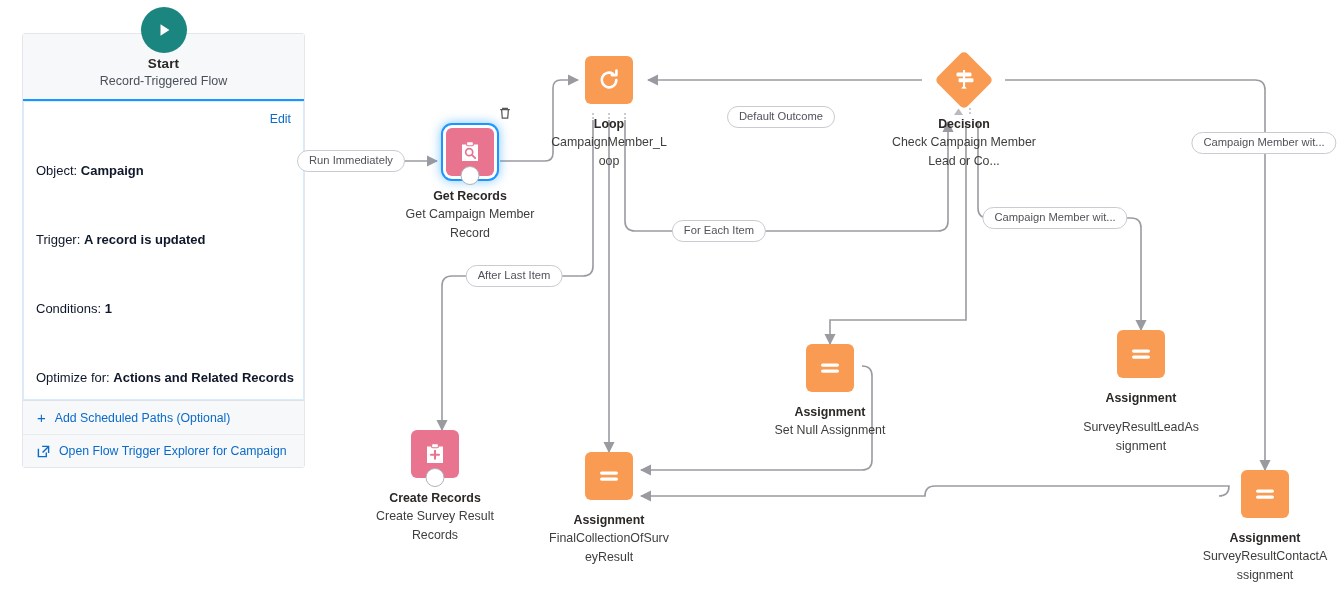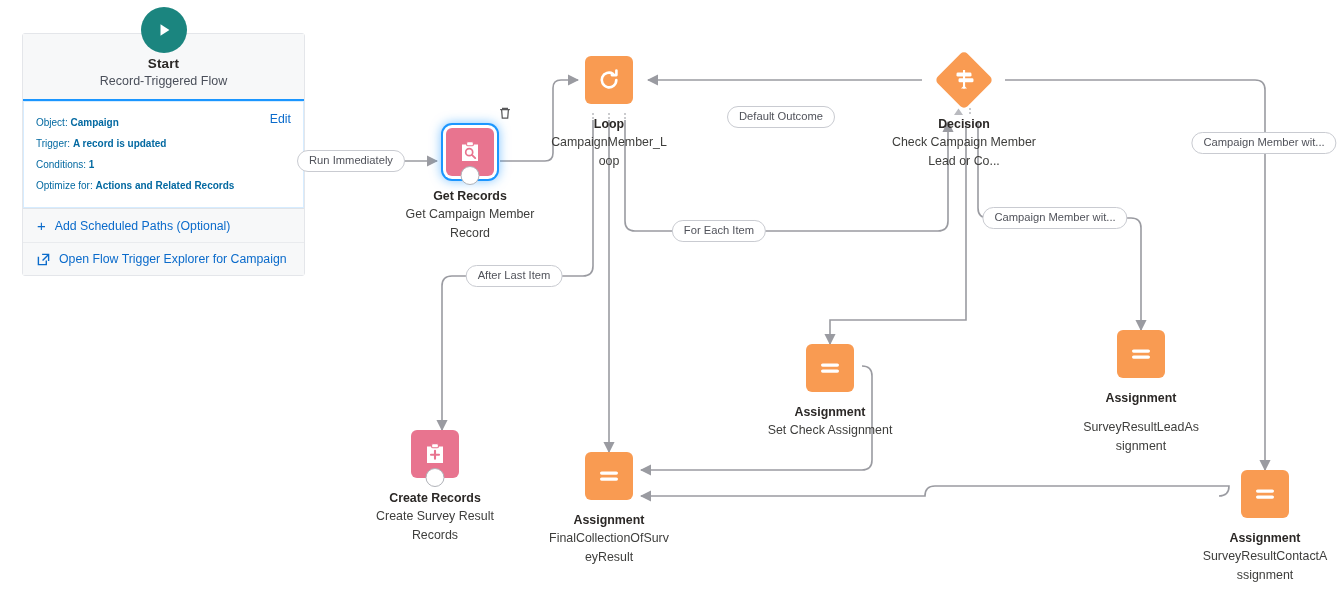--- a/index.html
+++ b/index.html
@@ -54,22 +54,22 @@
   .start-play svg { display:block; }
   .start-detail {
     background: #ffffff;
     border-top: 2px solid #1b96ff;
     border-bottom: 1px solid #dfe3e8;
     padding: 11px 13px 12px 13px;
     position: relative;
     box-shadow: inset 0 0 0 1px rgba(27,150,255,.18);
   }
   .det-row {
-    font-size: 10px; color: #0369a1;
-    line-height: 21px; white-space: nowrap;
+    font-size: 13px; color: #0f172a;
+    line-height: 21px; white-space: nowrap; margin-top: 48px;
   }
   .det-row b { font-weight: bold; }
   .edit-link {
     position: absolute; right: 13px; top: 11px;
     font-size: 12.3px; color: #0b6bcb; cursor: pointer;
   }
   .start-action {
     display: flex; align-items: center; gap: 9px;
     padding: 9px 14px;
     font-size: 12.3px; color: #0b6bcb;
@@ -308,21 +308,21 @@
   <div class="node" style="left:830px; top:344px;">
     <div class="shape-wrap">
       <div class="sq orange">
         <svg width="28" height="28" viewBox="0 0 28 28" aria-hidden="true">
           <rect x="5" y="9.4" width="18" height="3.3" rx="1.6" fill="#ffffff"></rect>
           <rect x="5" y="15.4" width="18" height="3.3" rx="1.6" fill="#ffffff"></rect>
         </svg>
       </div>
     </div>
     <div class="node-label">Assignment</div>
-    <div class="node-name" style="word-break:normal;">Set Check Assignment</div>
+    <div class="node-name" style="word-break:normal;">Set Null Assignment</div>
   </div>
 
   <div class="node" style="left:1141px; top:330px;">
     <div class="shape-wrap">
       <div class="sq orange">
         <svg width="28" height="28" viewBox="0 0 28 28" aria-hidden="true">
           <rect x="5" y="9.4" width="18" height="3.3" rx="1.6" fill="#ffffff"></rect>
           <rect x="5" y="15.4" width="18" height="3.3" rx="1.6" fill="#ffffff"></rect>
         </svg>
       </div>

